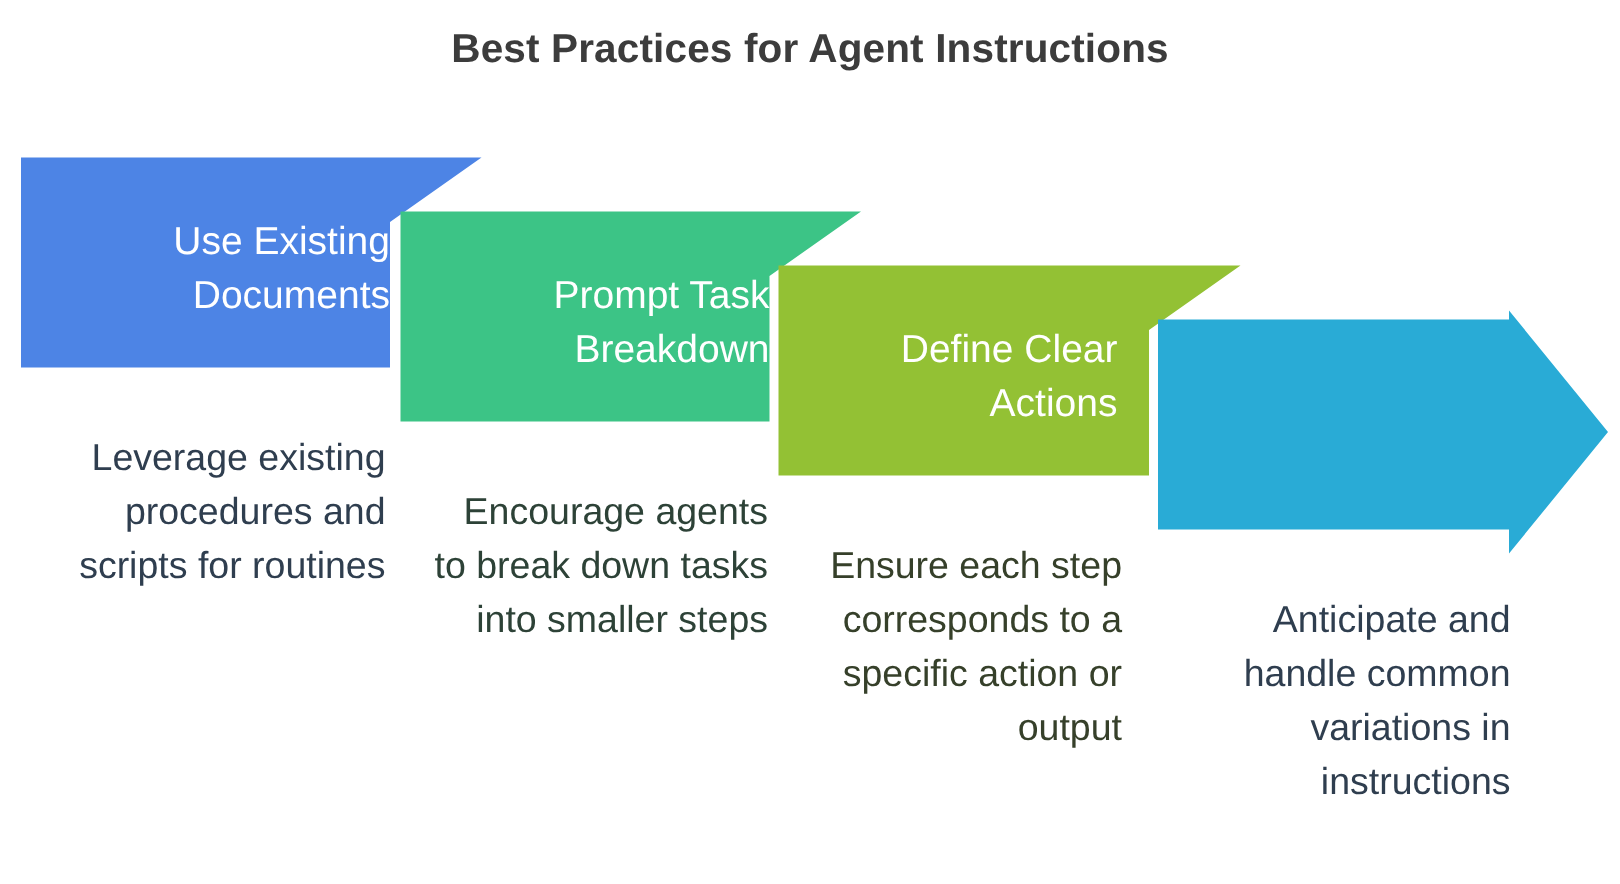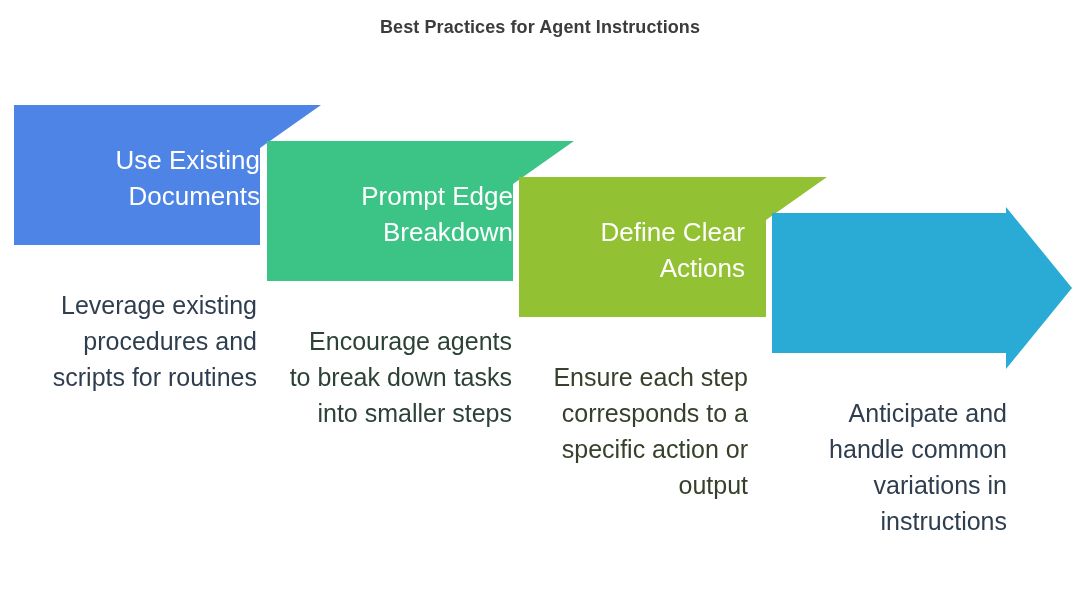--- a/index.html
+++ b/index.html
@@ -18,21 +18,21 @@
     position: relative;
     width: 1080px;
     height: 589px;
   }
   .page-title {
     position: absolute;
     left: 0;
     top: 17px;
     width: 1080px;
     text-align: center;
-    font-size: 18px;
+    font-size: 27px;
     font-weight: bold;
     color: #3c3c3c;
     letter-spacing: 0.1px;
     white-space: nowrap;
   }
   .flow-svg {
     position: absolute;
     left: 0;
     top: 0;
     width: 1080px;
@@ -81,21 +81,21 @@
     <polygon fill="#93c134" points="519,177 827,177 766,220 766,317 519,317"></polygon>
 
     <polygon fill="#29abd6" points="772,213 1006,213 1006,207 1072,288 1006,369 1006,353 772,353"></polygon>
   </svg>
 
   <div class="step-label" id="label-0">
     <div>Use Existing</div>
     <div>Documents</div>
   </div>
   <div class="step-label" id="label-1">
-    <div>Prompt Edge</div>
+    <div>Prompt Task</div>
     <div>Breakdown</div>
   </div>
   <div class="step-label" id="label-2">
     <div>Define Clear</div>
     <div>Actions</div>
   </div>
 
   <div class="step-desc" id="desc-0">Leverage existing procedures and scripts for routines</div>
   <div class="step-desc" id="desc-1">Encourage agents to break down tasks into smaller steps</div>
   <div class="step-desc" id="desc-2">Ensure each step corresponds to a specific action or output</div>

